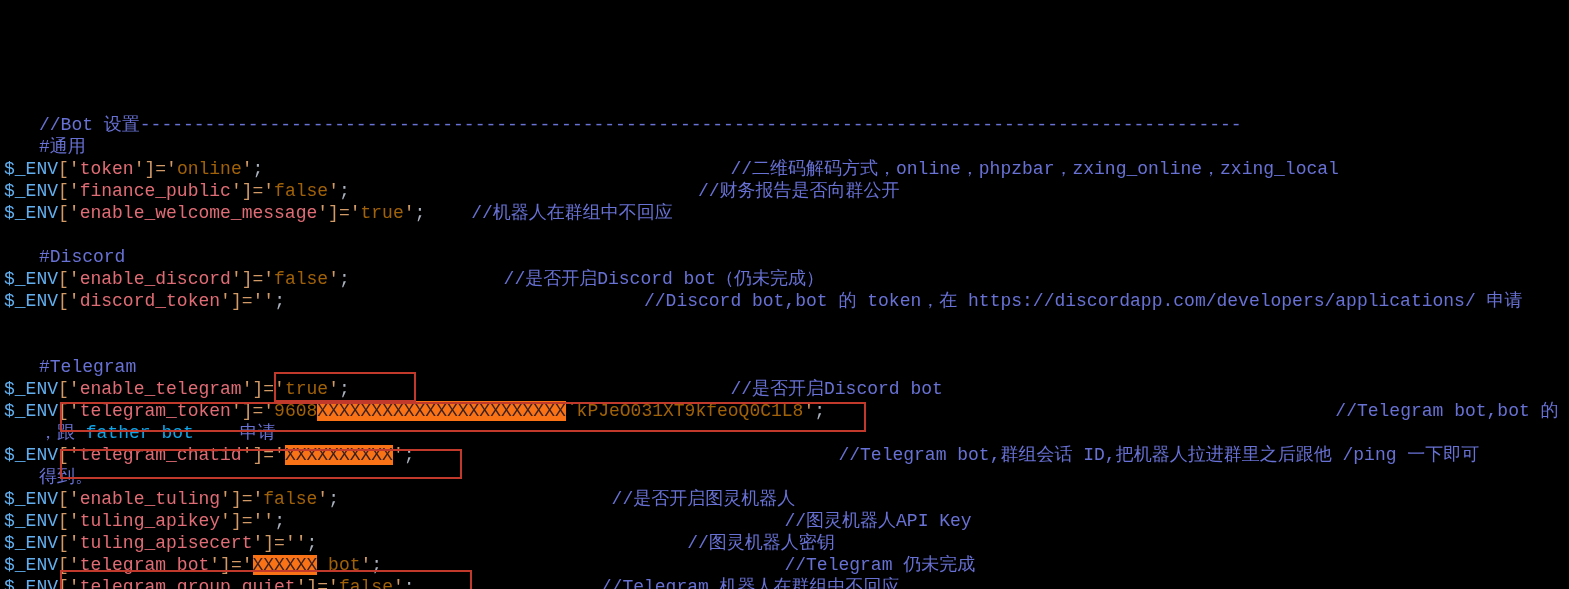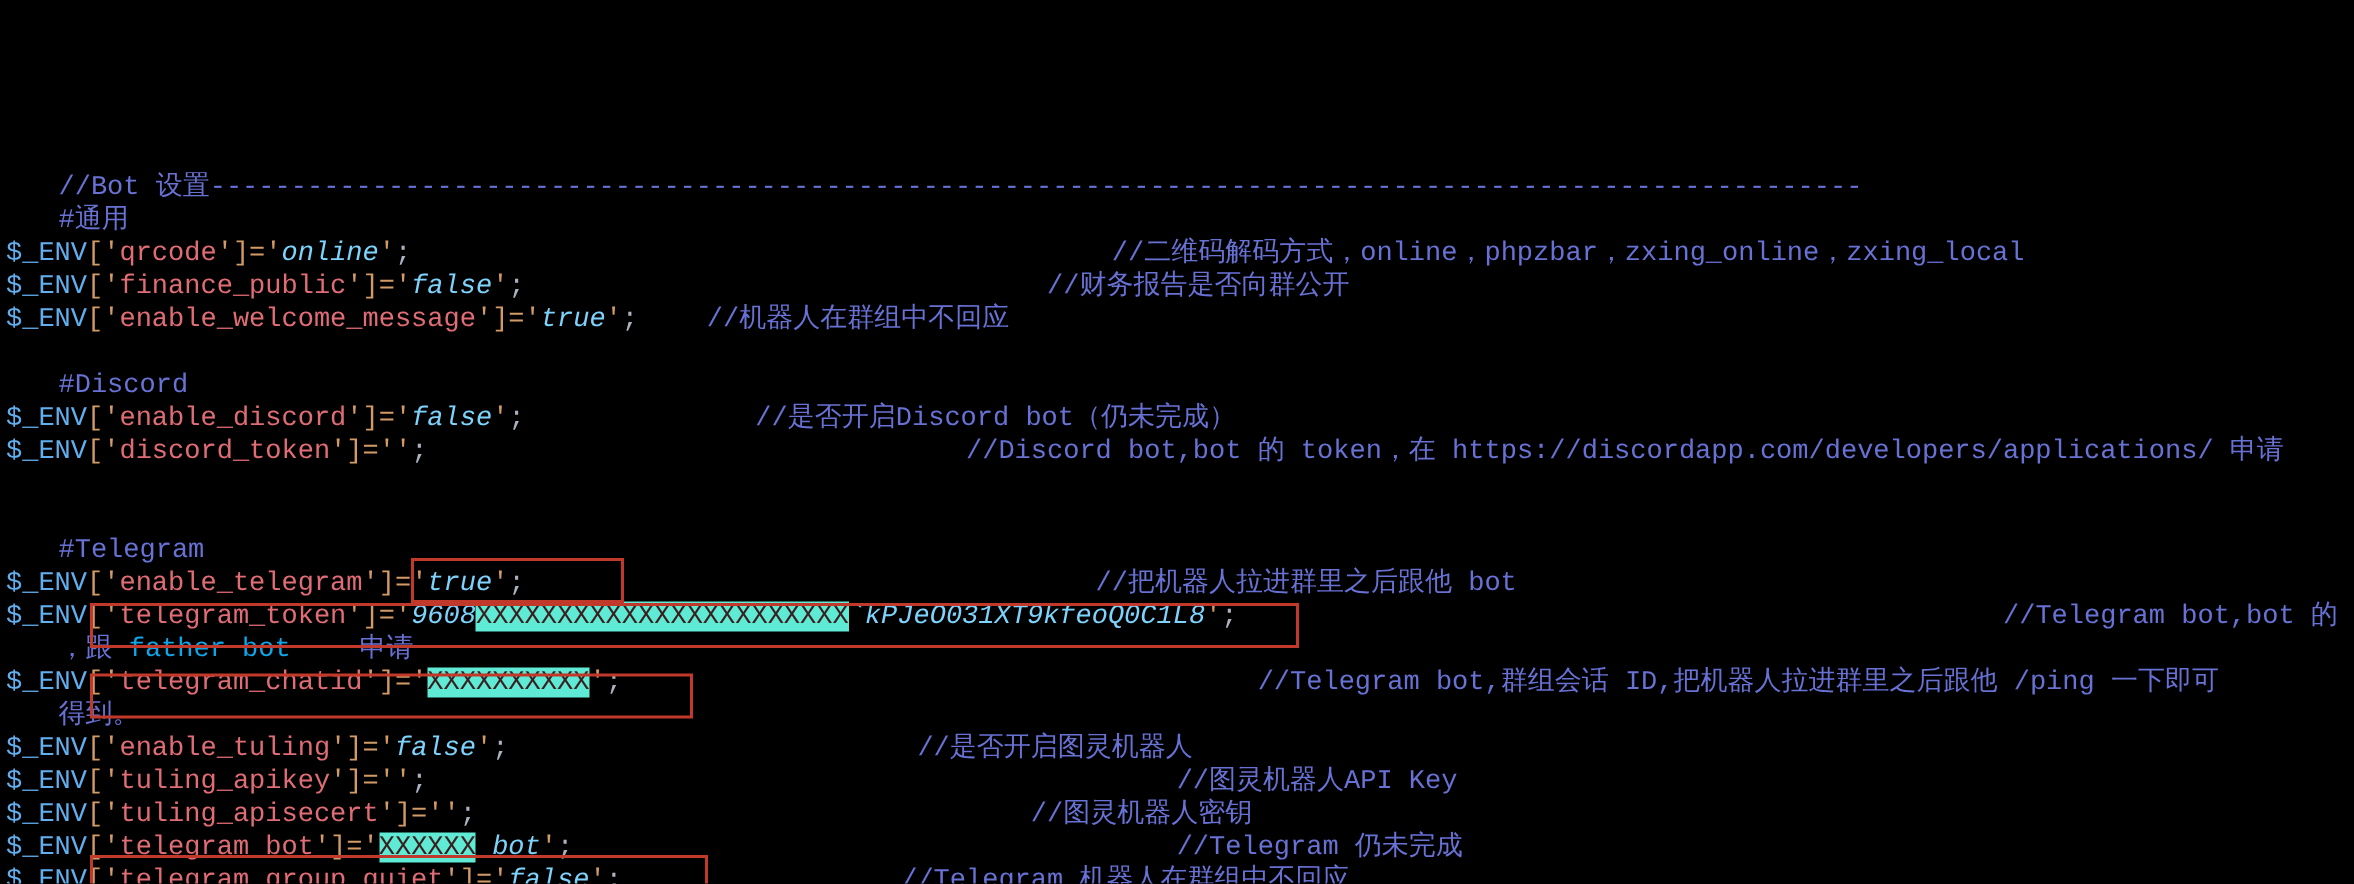--- a/index.html
+++ b/index.html
@@ -13,46 +13,46 @@
     white-space: pre;
     overflow: hidden;
     width: 1569px;
     height: 589px;
     box-sizing: border-box;
   }      
   .comhdr { color: #6871d4; margin-left: 35px; }      
   .env    { color: #61afef; margin-top: 30px; }      
   .br     { color: #d19a66; }      
   .key    { color: #e06c75; }      
-  .val    { color: #7dd3fc; font-style: italic; }      
+  .val    { color: #a16207; }      
   .pun    { color: #abb2bf; }      
   .link   { color: #0ea5e9; text-decoration: none; }
   .hl1 { position:absolute; border:2px solid #c0392b; pointer-events:none; }
-  .redact { background:#5eead4; color:#3a1f1f; }
+  .redact { background:#f97316; color:#3a1f1f; }
   #code { position: relative; }
 </style>
 </head>
 <body>
 
 
 
 <div id="code">
 <span class="comhdr">//Bot 设置------------------------------------------------------------------------------------------------------</span>
 <span class="comhdr">#通用</span>
-<span class="env">$_ENV</span><span class="br">[</span><span class="br">'</span><span class="key">qrcode</span><span class="br">'</span><span class="br">]=</span><span class="br">'</span><span class="val">online</span><span class="br">'</span><span class="pun">;</span><span>                                        </span><span class="comhdr">//二维码解码方式，online，phpzbar，zxing_online，zxing_local</span>
+<span class="env">$_ENV</span><span class="br">[</span><span class="br">'</span><span class="key">token</span><span class="br">'</span><span class="br">]=</span><span class="br">'</span><span class="val">online</span><span class="br">'</span><span class="pun">;</span><span>                                        </span><span class="comhdr">//二维码解码方式，online，phpzbar，zxing_online，zxing_local</span>
 <span class="env">$_ENV</span><span class="br">[</span><span class="br">'</span><span class="key">finance_public</span><span class="br">'</span><span class="br">]=</span><span class="br">'</span><span class="val">false</span><span class="br">'</span><span class="pun">;</span><span>                             </span><span class="comhdr">//财务报告是否向群公开</span>
 <span class="env">$_ENV</span><span class="br">[</span><span class="br">'</span><span class="key">enable_welcome_message</span><span class="br">'</span><span class="br">]=</span><span class="br">'</span><span class="val">true</span><span class="br">'</span><span class="pun">;</span><span> </span><span class="comhdr">//机器人在群组中不回应</span>
 
 <span class="comhdr">#Discord</span>
 <span class="env">$_ENV</span><span class="br">[</span><span class="br">'</span><span class="key">enable_discord</span><span class="br">'</span><span class="br">]=</span><span class="br">'</span><span class="val">false</span><span class="br">'</span><span class="pun">;</span><span>           </span><span class="comhdr">//是否开启Discord bot（仍未完成）</span>
 <span class="env">$_ENV</span><span class="br">[</span><span class="br">'</span><span class="key">discord_token</span><span class="br">'</span><span class="br">]=</span><span class="br">'</span><span class="val"></span><span class="br">'</span><span class="pun">;</span><span>                              </span><span class="comhdr">//Discord bot,bot 的 token，在 https://discordapp.com/developers/applications/ 申请</span>
 
 
 <span class="comhdr">#Telegram</span>
-<span class="env">$_ENV</span><span class="br">[</span><span class="br">'</span><span class="key">enable_telegram</span><span class="br">'</span><span class="br">]=</span><span class="br">'</span><span class="val">true</span><span class="br">'</span><span class="pun">;</span><span>                                </span><span class="comhdr">//把机器人拉进群里之后跟他 bot</span>
+<span class="env">$_ENV</span><span class="br">[</span><span class="br">'</span><span class="key">enable_telegram</span><span class="br">'</span><span class="br">]=</span><span class="br">'</span><span class="val">true</span><span class="br">'</span><span class="pun">;</span><span>                                </span><span class="comhdr">//是否开启Discord bot</span>
 <span class="env">$_ENV</span><span class="br">[</span><span class="br">'</span><span class="key">telegram_token</span><span class="br">'</span><span class="br">]=</span><span class="br">'</span><span class="val">9608</span><span class="redact">XXXXXXXXXXXXXXXXXXXXXXX</span><span class="val">`kPJeO031XT9kfeoQ0C1L8</span><span class="br">'</span><span class="pun">;</span><span>                                            </span><span class="comhdr">//Telegram bot,bot 的 token</span>
 <span class="comhdr">，跟</span><span class="link"> father bot </span><span class="comhdr">申请</span>
 <span class="env">$_ENV</span><span class="br">[</span><span class="br">'</span><span class="key">telegram_chatid</span><span class="br">'</span><span class="br">]=</span><span class="br">'</span><span class="redact">XXXXXXXXXX</span><span class="br">'</span><span class="pun">;</span><span>                                    </span><span class="comhdr">//Telegram bot,群组会话 ID,把机器人拉进群里之后跟他 /ping 一下即可</span>
 <span class="comhdr">得到。</span>
 <span class="env">$_ENV</span><span class="br">[</span><span class="br">'</span><span class="key">enable_tuling</span><span class="br">'</span><span class="br">]=</span><span class="br">'</span><span class="val">false</span><span class="br">'</span><span class="pun">;</span><span>                      </span><span class="comhdr">//是否开启图灵机器人</span>
 <span class="env">$_ENV</span><span class="br">[</span><span class="br">'</span><span class="key">tuling_apikey</span><span class="br">'</span><span class="br">]=</span><span class="br">'</span><span class="val"></span><span class="br">'</span><span class="pun">;</span><span>                                           </span><span class="comhdr">//图灵机器人API Key</span>
 <span class="env">$_ENV</span><span class="br">[</span><span class="br">'</span><span class="key">tuling_apisecert</span><span class="br">'</span><span class="br">]=</span><span class="br">'</span><span class="val"></span><span class="br">'</span><span class="pun">;</span><span>                               </span><span class="comhdr">//图灵机器人密钥</span>
 <span class="env">$_ENV</span><span class="br">[</span><span class="br">'</span><span class="key">telegram_bot</span><span class="br">'</span><span class="br">]=</span><span class="br">'</span><span class="redact">XXXXXX</span><span class="val">_bot</span><span class="br">'</span><span class="pun">;</span><span>                                  </span><span class="comhdr">//Telegram 仍未完成</span>
 <span class="env">$_ENV</span><span class="br">[</span><span class="br">'</span><span class="key">telegram_group_quiet</span><span class="br">'</span><span class="br">]=</span><span class="br">'</span><span class="val">false</span><span class="br">'</span><span class="pun">;</span><span>              </span><span class="comhdr">//Telegram 机器人在群组中不回应</span>
 <span class="val"></span>

